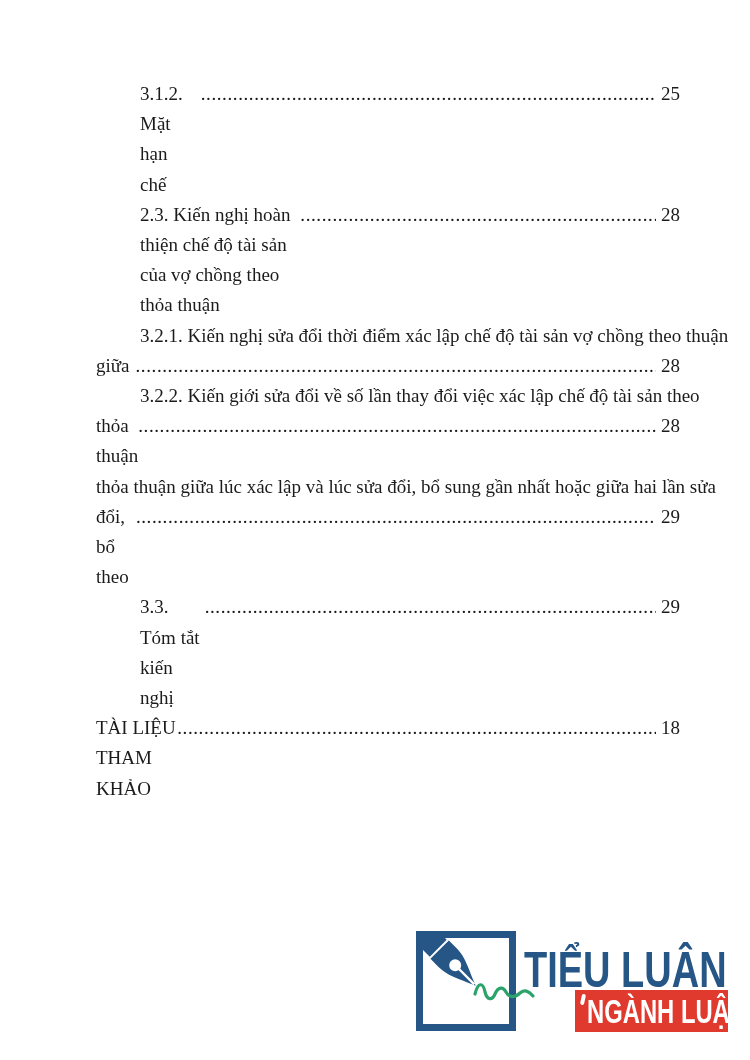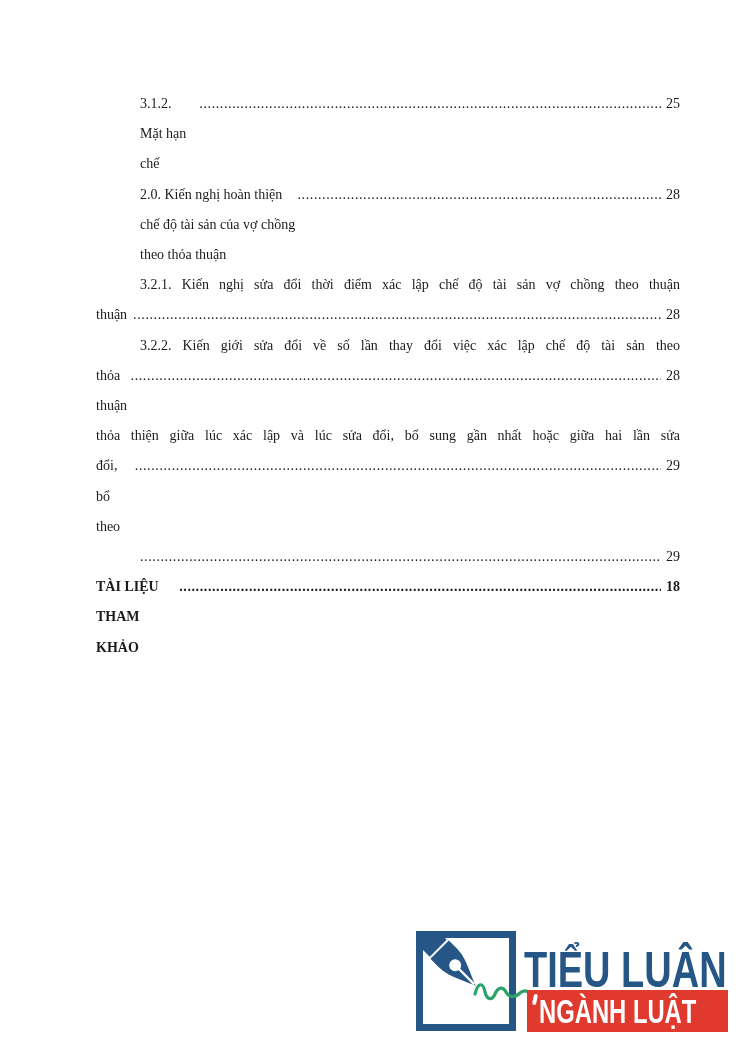--- a/index.html
+++ b/index.html
@@ -8,32 +8,32 @@
     width:750px; height:1060px;
     background:#ffffff;
     overflow:hidden;
     font-family:"Liberation Serif","DejaVu Serif",serif;
     color:#1b1b1b;
   }
 
   
   .toc {
     position:absolute;
-    left:96px; top:89px; width:584px;
-    font-size:14px; line-height:30.2px;
+    left:96px; top:79px; width:584px;
+    font-size:19px; line-height:30.2px;
   }
   .toc-line { display:flex; align-items:baseline; }
   .toc-line.ind { padding-left:44px; }
   .toc-line.just {
     display:block;
     text-align:justify;
     text-align-last:justify;
     white-space:nowrap;
   }
-  .toc-line.bold { font-weight:700; }
+  .toc-line.bold { font-weight:400; }
   .t.gap { padding-right:6px; }
   .leader {
     flex:1 1 auto; min-width:0;
     overflow:hidden; white-space:nowrap;
     letter-spacing:0.6px;
   }
   .pg { padding-left:5px;text-align:center; }
 
   
   .watermark { position:absolute; left:416px; top:931px; width:312px; height:104px; }
@@ -51,21 +51,20 @@
     font-family:"Liberation Sans","DejaVu Sans",sans-serif;
     font-weight:700; font-size:50px; line-height:1;
     color:#255686; white-space:nowrap;
     transform:scaleX(0.76); transform-origin:left top;
   }
   .logo-badge {
     position:absolute; right:0; top:59px;
     width:153px; height:42px;
     background:#e0392e;
     overflow:visible;
-    padding-left:48px;
   }
   .logo-badge-label {
     position:absolute; left:12px; top:50%;
     transform:translateY(-50%) scaleX(0.70); transform-origin:left center;
     font-family:"Liberation Sans","DejaVu Sans",sans-serif;
     font-weight:700; font-size:34px; line-height:1;
     color:#ffffff; white-space:nowrap;
   }
   .tick {
     position:absolute; left:6px; top:4px;
@@ -81,51 +80,52 @@
 
   <div class="toc">
 
     <div class="toc-line ind">
       <span class="t gap">3.1.2. Mặt hạn chế</span>
       <span class="leader">............................................................................................................................................................................................................................</span>
       <span class="pg">25</span>
     </div>
 
     <div class="toc-line ind">
-      <span class="t">2.0. Kiến nghị hoàn thiện chế độ tài sản của vợ chồng theo thỏa thuận</span>
+      <span class="t">2.3. Kiến nghị hoàn thiện chế độ tài sản của vợ chồng theo thỏa thuận</span>
       <span class="leader">............................................................................................................................................................................................................................</span>
       <span class="pg">28</span>
     </div>
 
     <div class="toc-line ind just">3.2.1. Kiến nghị sửa đổi thời điểm xác lập chế độ tài sản vợ chồng theo thuận</div>
 
     <div class="toc-line">
-      <span class="t gap">thuận</span>
+      <span class="t gap">giữa</span>
       <span class="leader">............................................................................................................................................................................................................................</span>
       <span class="pg">28</span>
     </div>
 
     <div class="toc-line ind just">3.2.2. Kiến giới sửa đổi về số lần thay đổi việc xác lập chế độ tài sản theo</div>
 
     <div class="toc-line">
       <span class="t">thỏa thuận</span>
       <span class="leader">............................................................................................................................................................................................................................</span>
       <span class="pg">28</span>
     </div>
 
 
-    <div class="toc-line just">thỏa thiện giữa lúc xác lập và lúc sửa đổi, bổ sung gần nhất hoặc giữa hai lần sửa</div>
+    <div class="toc-line just">thỏa thuận giữa lúc xác lập và lúc sửa đổi, bổ sung gần nhất hoặc giữa hai lần sửa</div>
 
     <div class="toc-line">
       <span class="t">đổi, bổ theo</span>
       <span class="leader">............................................................................................................................................................................................................................</span>
       <span class="pg">29</span>
     </div>
 
     <div class="toc-line ind">
+      <span class="t">3.3. Tóm tắt kiến nghị</span>
       <span class="leader">............................................................................................................................................................................................................................</span>
       <span class="pg">29</span>
     </div>
 
     <div class="toc-line bold">
       <span class="t">TÀI LIỆU THAM KHẢO</span>
       <span class="leader">............................................................................................................................................................................................................................</span>
       <span class="pg">18</span>
     </div>
 

